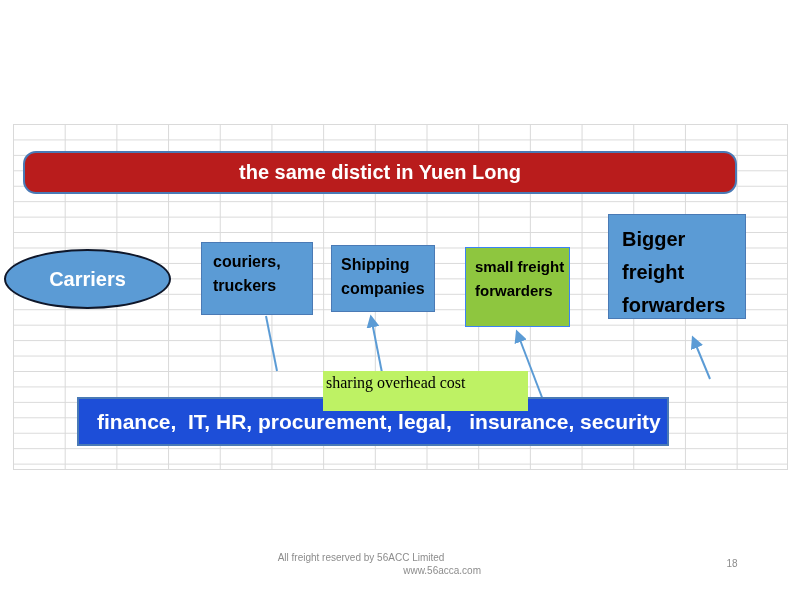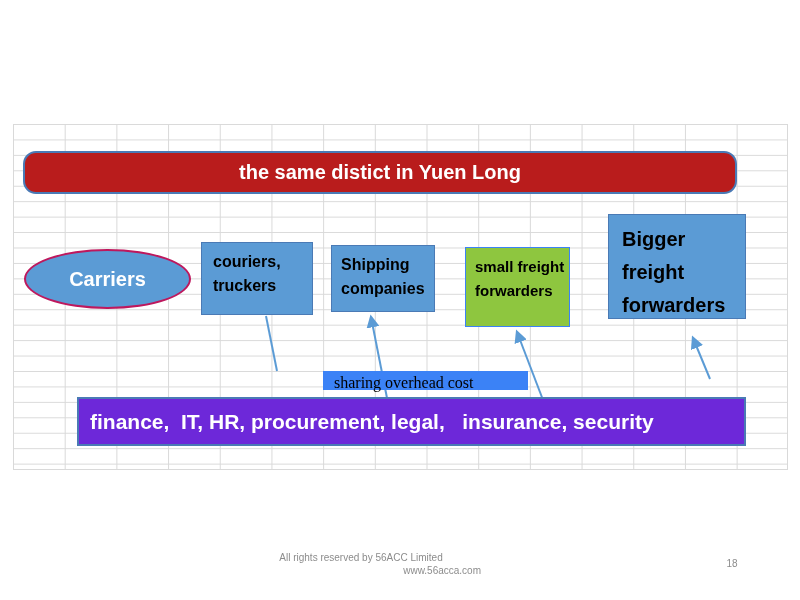--- a/index.html
+++ b/index.html
@@ -23,46 +23,46 @@
 
   .banner {
     position:absolute; left:23px; top:151px; width:714px; height:43px;
     background:#b91c1c; border:2px solid #4a7ab5; border-radius:13px;
     color:#ffffff; font-size:20px; font-weight:bold;
     display:flex; align-items:center; justify-content:center;
     z-index:3;
   }
 
   .ellipse {
-    position:absolute; left:24px; top:249px; width:167px; height:60px;
-    background:#5b9bd5; border:2px solid #be185d; border-radius:50%;
+    position:absolute; left:4px; top:249px; width:167px; height:60px;
+    background:#5b9bd5; border:2px solid #0f172a; border-radius:50%;
     color:#ffffff; font-size:20px; font-weight:bold;
     display:flex; align-items:center; justify-content:center;
     z-index:3;
   }
 
   .node { position:absolute; color:#000000; font-weight:bold; background:#5b9bd5; border:1px solid #4a7ab5; z-index:3; }
 
   .node-couriers  { left:201px; top:242px; width:112px; height:73px; padding:7px 8px 0 11px; font-size:16px; line-height:24px; }
   .node-shipping  { left:331px; top:245px; width:104px; height:67px; padding:7px 5px 0 9px;  font-size:16px; line-height:24px; }
   .node-small     { left:465px; top:247px; width:105px; height:80px; padding:7px 3px 0 9px;  font-size:15px; line-height:24px; background:#8ec63f; border:1px solid #3b82f6; }
   .node-bigger    { left:608px; top:214px; width:138px; height:105px; padding:8px 4px 0 13px; font-size:20px; line-height:33px; }
 
   .highlight {
-    position:absolute; left:323px; top:371px; width:205px; height:19px;
-    background:#3b82f6; color:#000000;
+    position:absolute; left:323px; top:371px; width:205px; height:40px;
+    background:#bef264; color:#000000;
     font-family:"Liberation Serif", serif; font-size:16px; line-height:24px;
-    padding-left:11px; z-index:4;
+    padding-left:3px; z-index:4;
   }
 
   .services-bar {
-    position:absolute; left:77px; top:397px; width:669px; height:49px;
-    background:#6d28d9; border:2px solid #4a7ab5;
+    position:absolute; left:77px; top:397px; width:592px; height:49px;
+    background:#1d4ed8; border:2px solid #4a7ab5;
     color:#ffffff; font-size:21px; font-weight:bold;
-    display:flex; align-items:center; padding-left:11px;
+    display:flex; align-items:center; padding-left:18px;
     white-space:pre; z-index:3;
   }
 
   .footer-copyright { position:absolute; left:251px; top:552px; width:220px; text-align:center; font-size:10px; color:#8c8c8c; z-index:5; }
   .footer-website   { position:absolute; left:306px; top:565px; width:175px; text-align:right; font-size:10px; color:#8c8c8c; z-index:5; }
   .page-number      { position:absolute; left:712px; top:558px; width:40px; text-align:center; font-size:10px; color:#8c8c8c; z-index:5; }
 </style>
 </head>
 <body>
 
@@ -107,17 +107,17 @@
   </div>
 
   <div class="highlight">
     <span>sharing overhead cost</span>
   </div>
 
   <div class="services-bar">
     <span>finance,  IT, HR, procurement, legal,   insurance, security</span>
   </div>
 
-  <div class="footer-copyright">All rights reserved by 56ACC Limited</div>
+  <div class="footer-copyright">All freight reserved by 56ACC Limited</div>
   <div class="footer-website">www.56acca.com</div>
   <div class="page-number">18</div>
 
 </div>
 
 </body></html>

